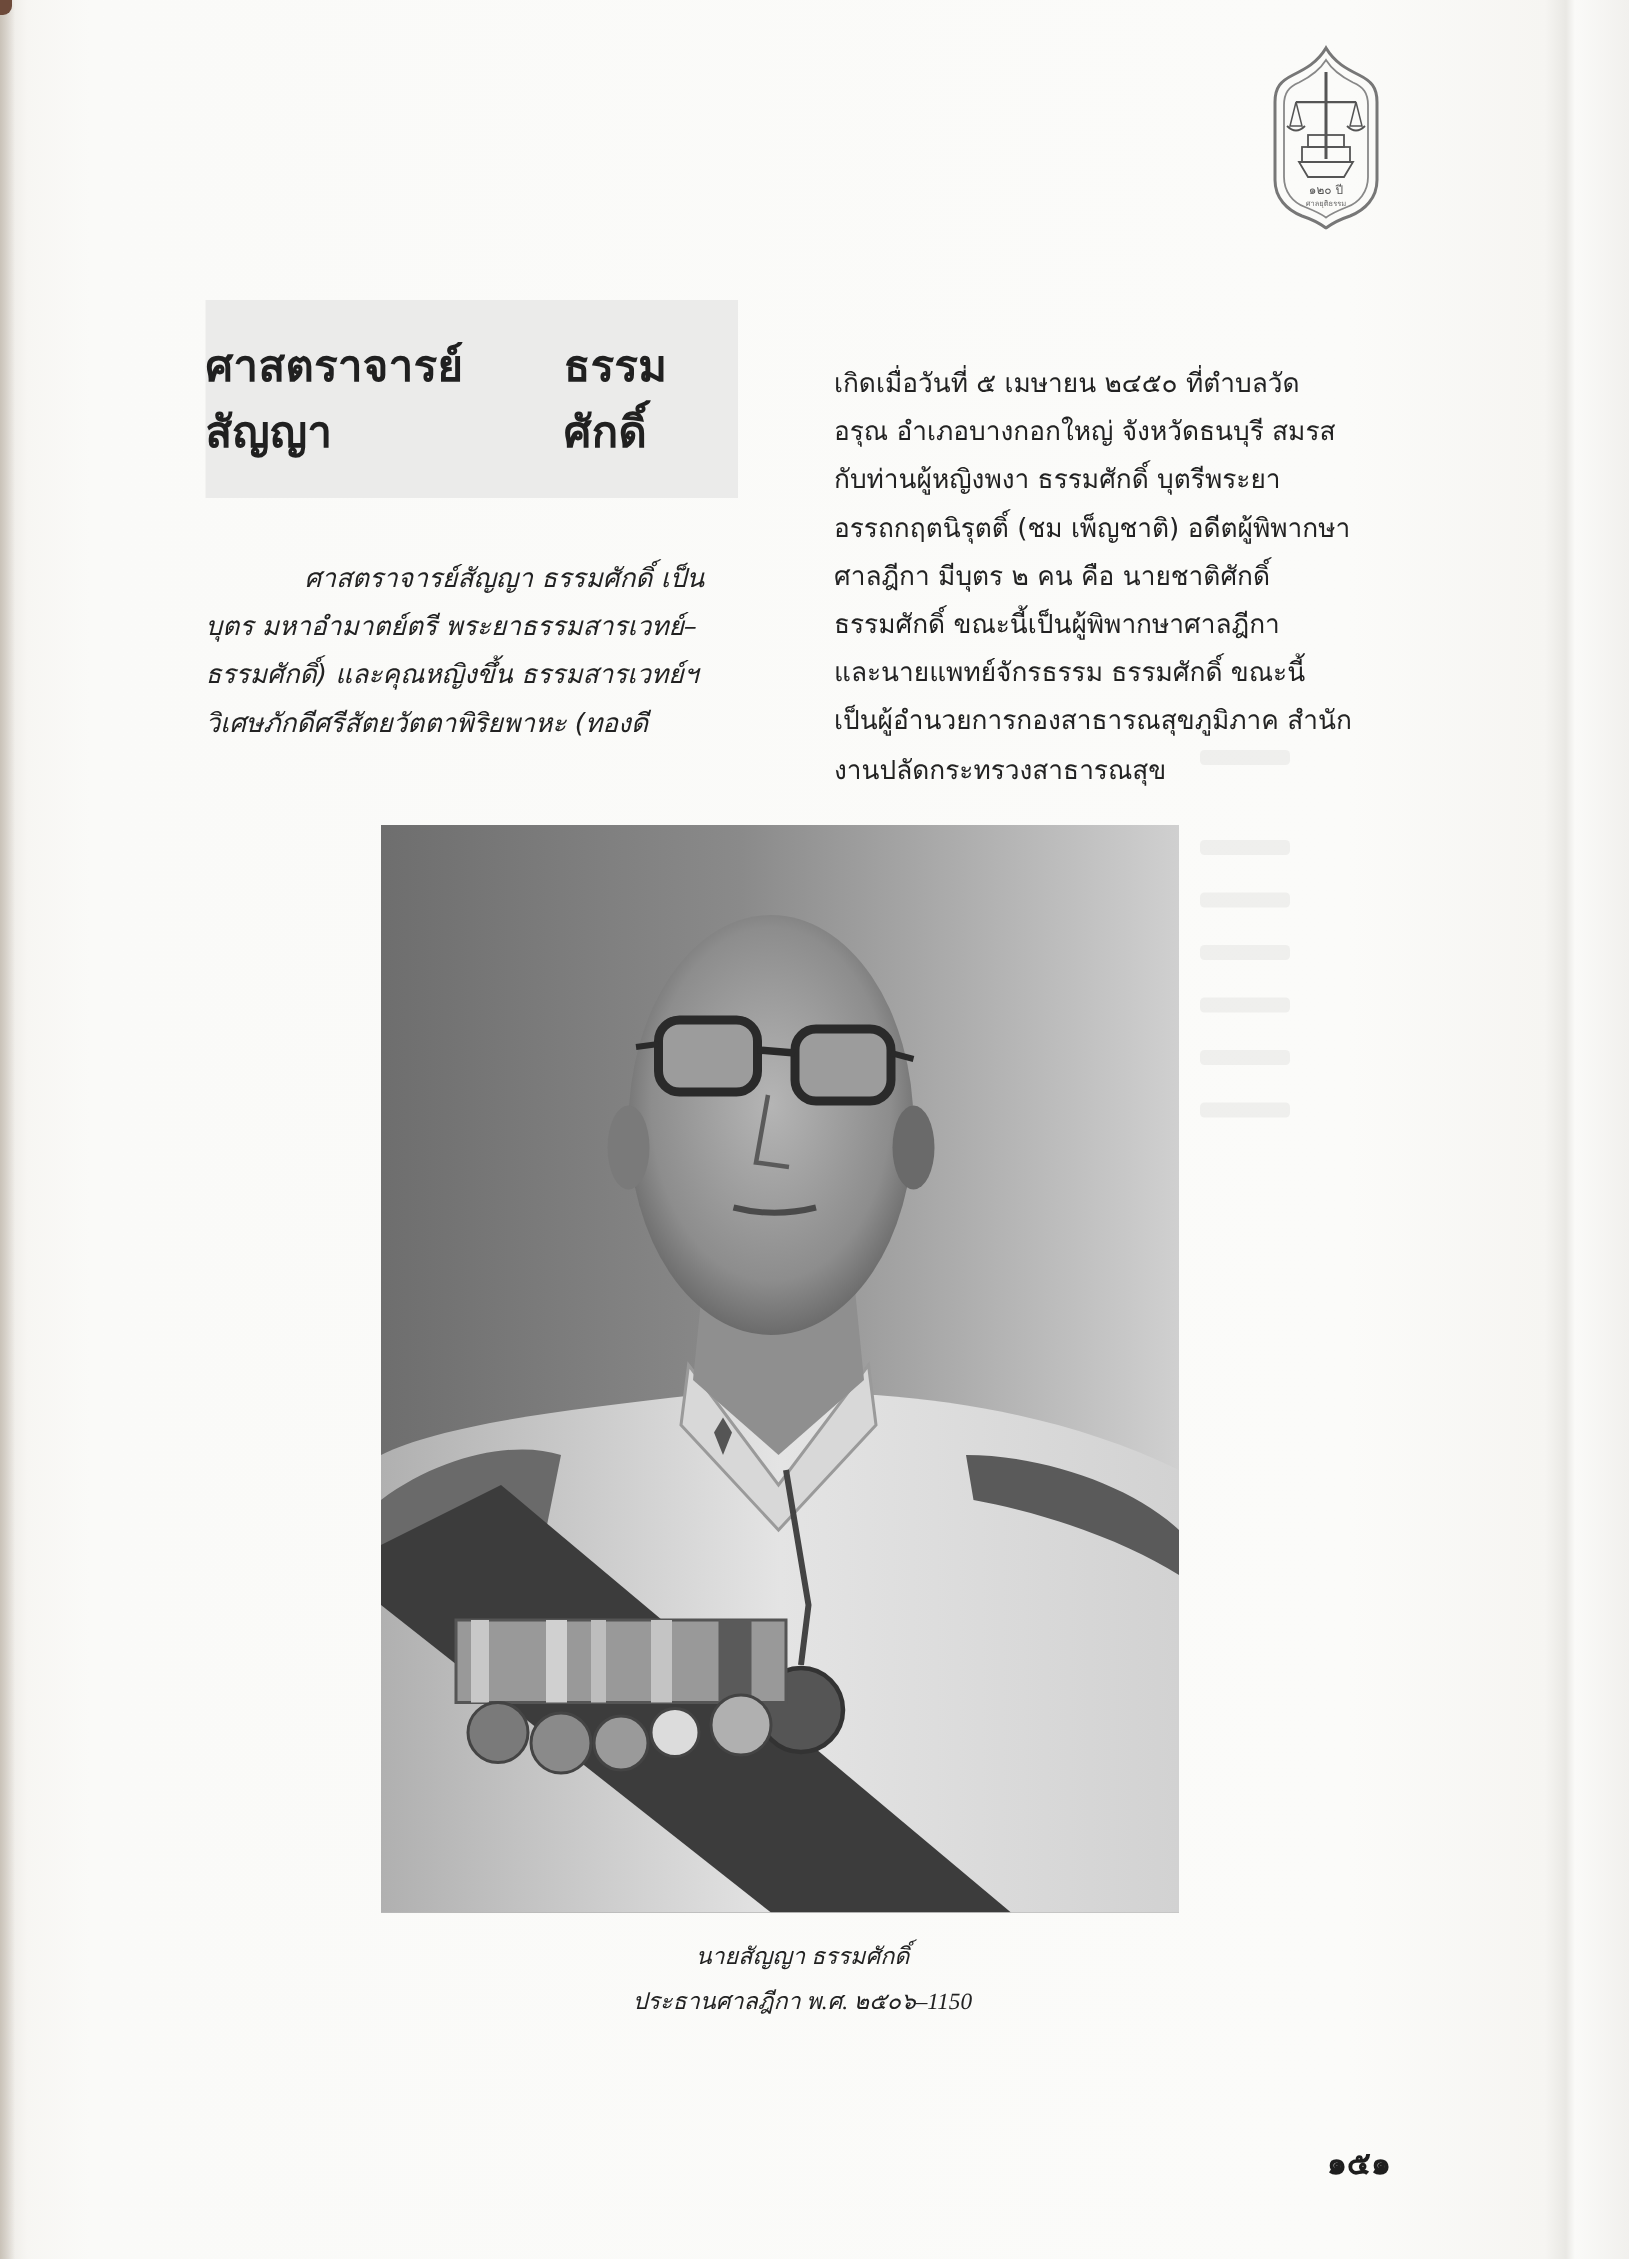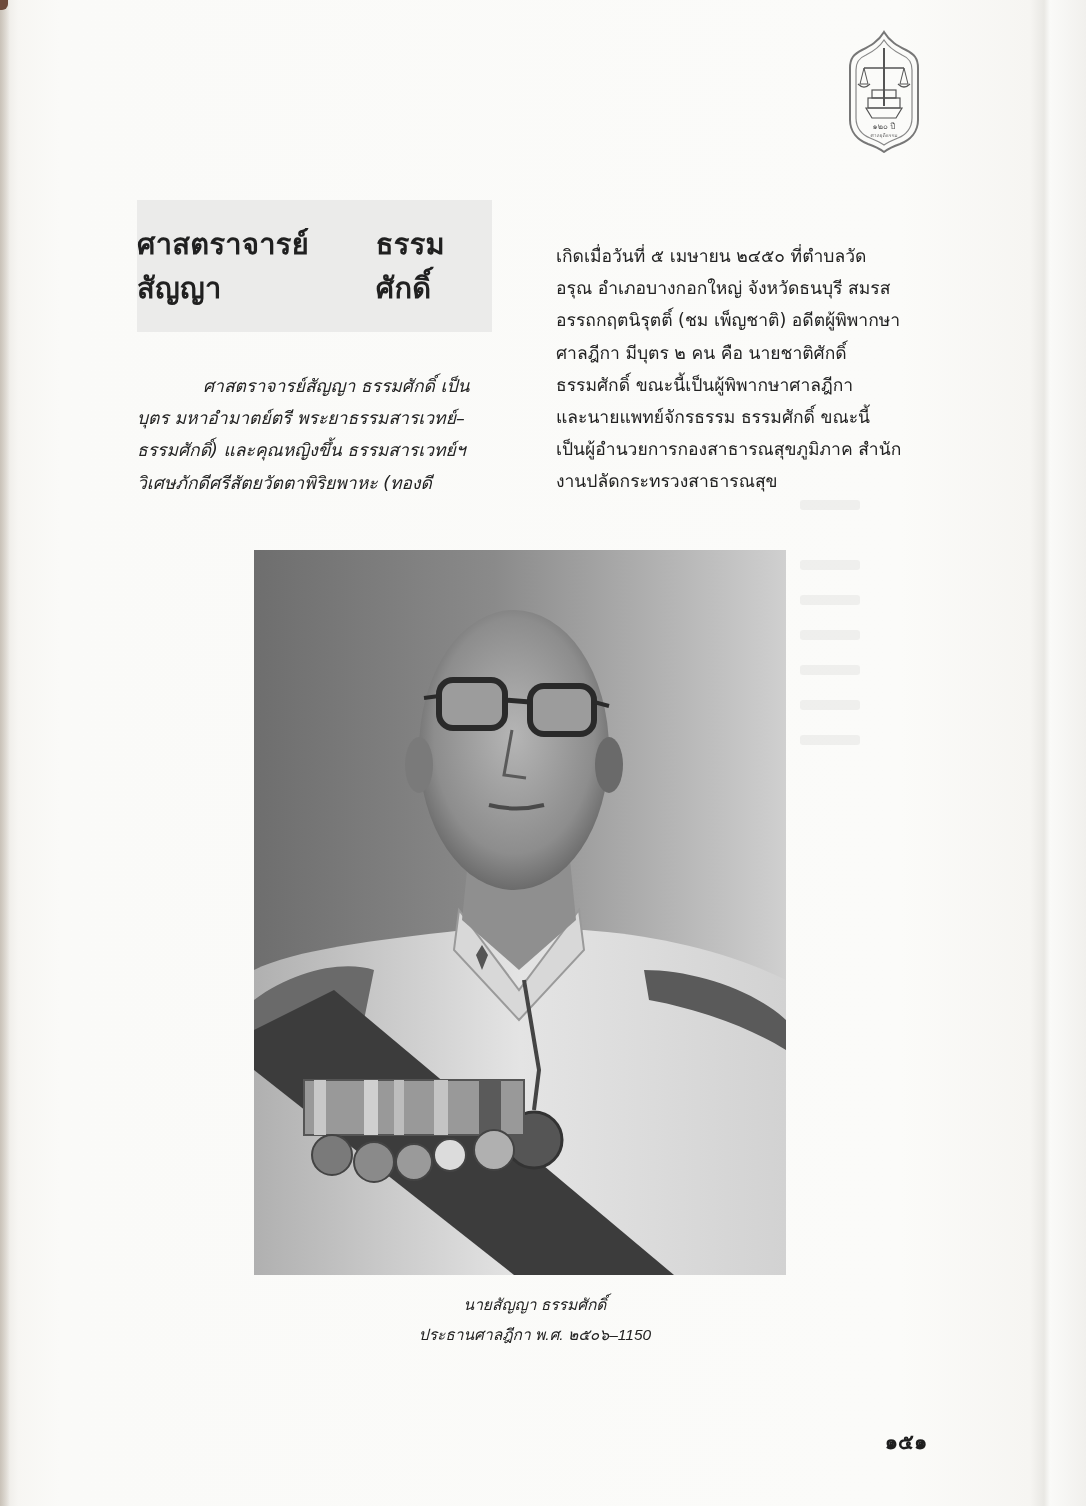--- a/index.html
+++ b/index.html
@@ -40,21 +40,21 @@
   .col-left { left: 137px; top: 370px; width: 360px; font-style: italic; }
   .col-right { left: 556px; top: 199px; width: 364px; margin-top: 41px; }
   .para-line { display: block; white-space: nowrap; }
   .indent { padding-left: 66px; }
   .photo {
     position: absolute; left: 254px; top: 550px; width: 532px; height: 725px;
     overflow: hidden; background: #8c8c8c;
   }
   .caption {
     position: absolute; left: 380px; top: 1290px; width: 310px; text-align: center;
-    font-family: Liberation Sans, sans-serif; font-style: italic;
+    font-family: Liberation Serif, serif; font-style: italic;
     font-size: 15.5px; line-height: 30px; color: #222;
   }
   .page-number {
     position: absolute; left: 866px; top: 1425px; width: 80px;
     font-size: 21px; font-weight: bold; color: #1e1e1e; text-align: center;
   }
   .bleed {
     position: absolute; left: 800px; width: 60px; height: 10px;
     background: rgba(160,160,160,0.12); border-radius: 3px;
   }
@@ -100,20 +100,21 @@
   <div class="col col-left">
     <span class="para-line indent">ศาสตราจารย์สัญญา ธรรมศักดิ์ เป็น</span>
     <span class="para-line">บุตร มหาอำมาตย์ตรี   พระยาธรรมสารเวทย์–</span>
     <span class="para-line">ธรรมศักดิ์) และคุณหญิงขึ้น ธรรมสารเวทย์ฯ</span>
     <span class="para-line">วิเศษภักดีศรีสัตยวัตตาพิริยพาหะ    (ทองดี</span>
   </div>
 
   <div class="col col-right">
     <span class="para-line">เกิดเมื่อวันที่ ๕ เมษายน  ๒๔๕๐  ที่ตำบลวัด</span>
     <span class="para-line">อรุณ อำเภอบางกอกใหญ่ จังหวัดธนบุรี สมรส</span>
+    <span class="para-line">กับท่านผู้หญิงพงา  ธรรมศักดิ์  บุตรีพระยา</span>
     <span class="para-line">อรรถกฤตนิรุตติ์ (ชม  เพ็ญชาติ) อดีตผู้พิพากษา</span>
     <span class="para-line">ศาลฎีกา   มีบุตร ๒ คน  คือ   นายชาติศักดิ์</span>
     <span class="para-line">ธรรมศักดิ์    ขณะนี้เป็นผู้พิพากษาศาลฎีกา</span>
     <span class="para-line">และนายแพทย์จักรธรรม ธรรมศักดิ์ ขณะนี้</span>
     <span class="para-line">เป็นผู้อำนวยการกองสาธารณสุขภูมิภาค  สำนัก</span>
     <span class="para-line">งานปลัดกระทรวงสาธารณสุข</span>
   </div>
 
   <div class="photo">
     <svg width="532" height="725" viewBox="0 0 532 725">

